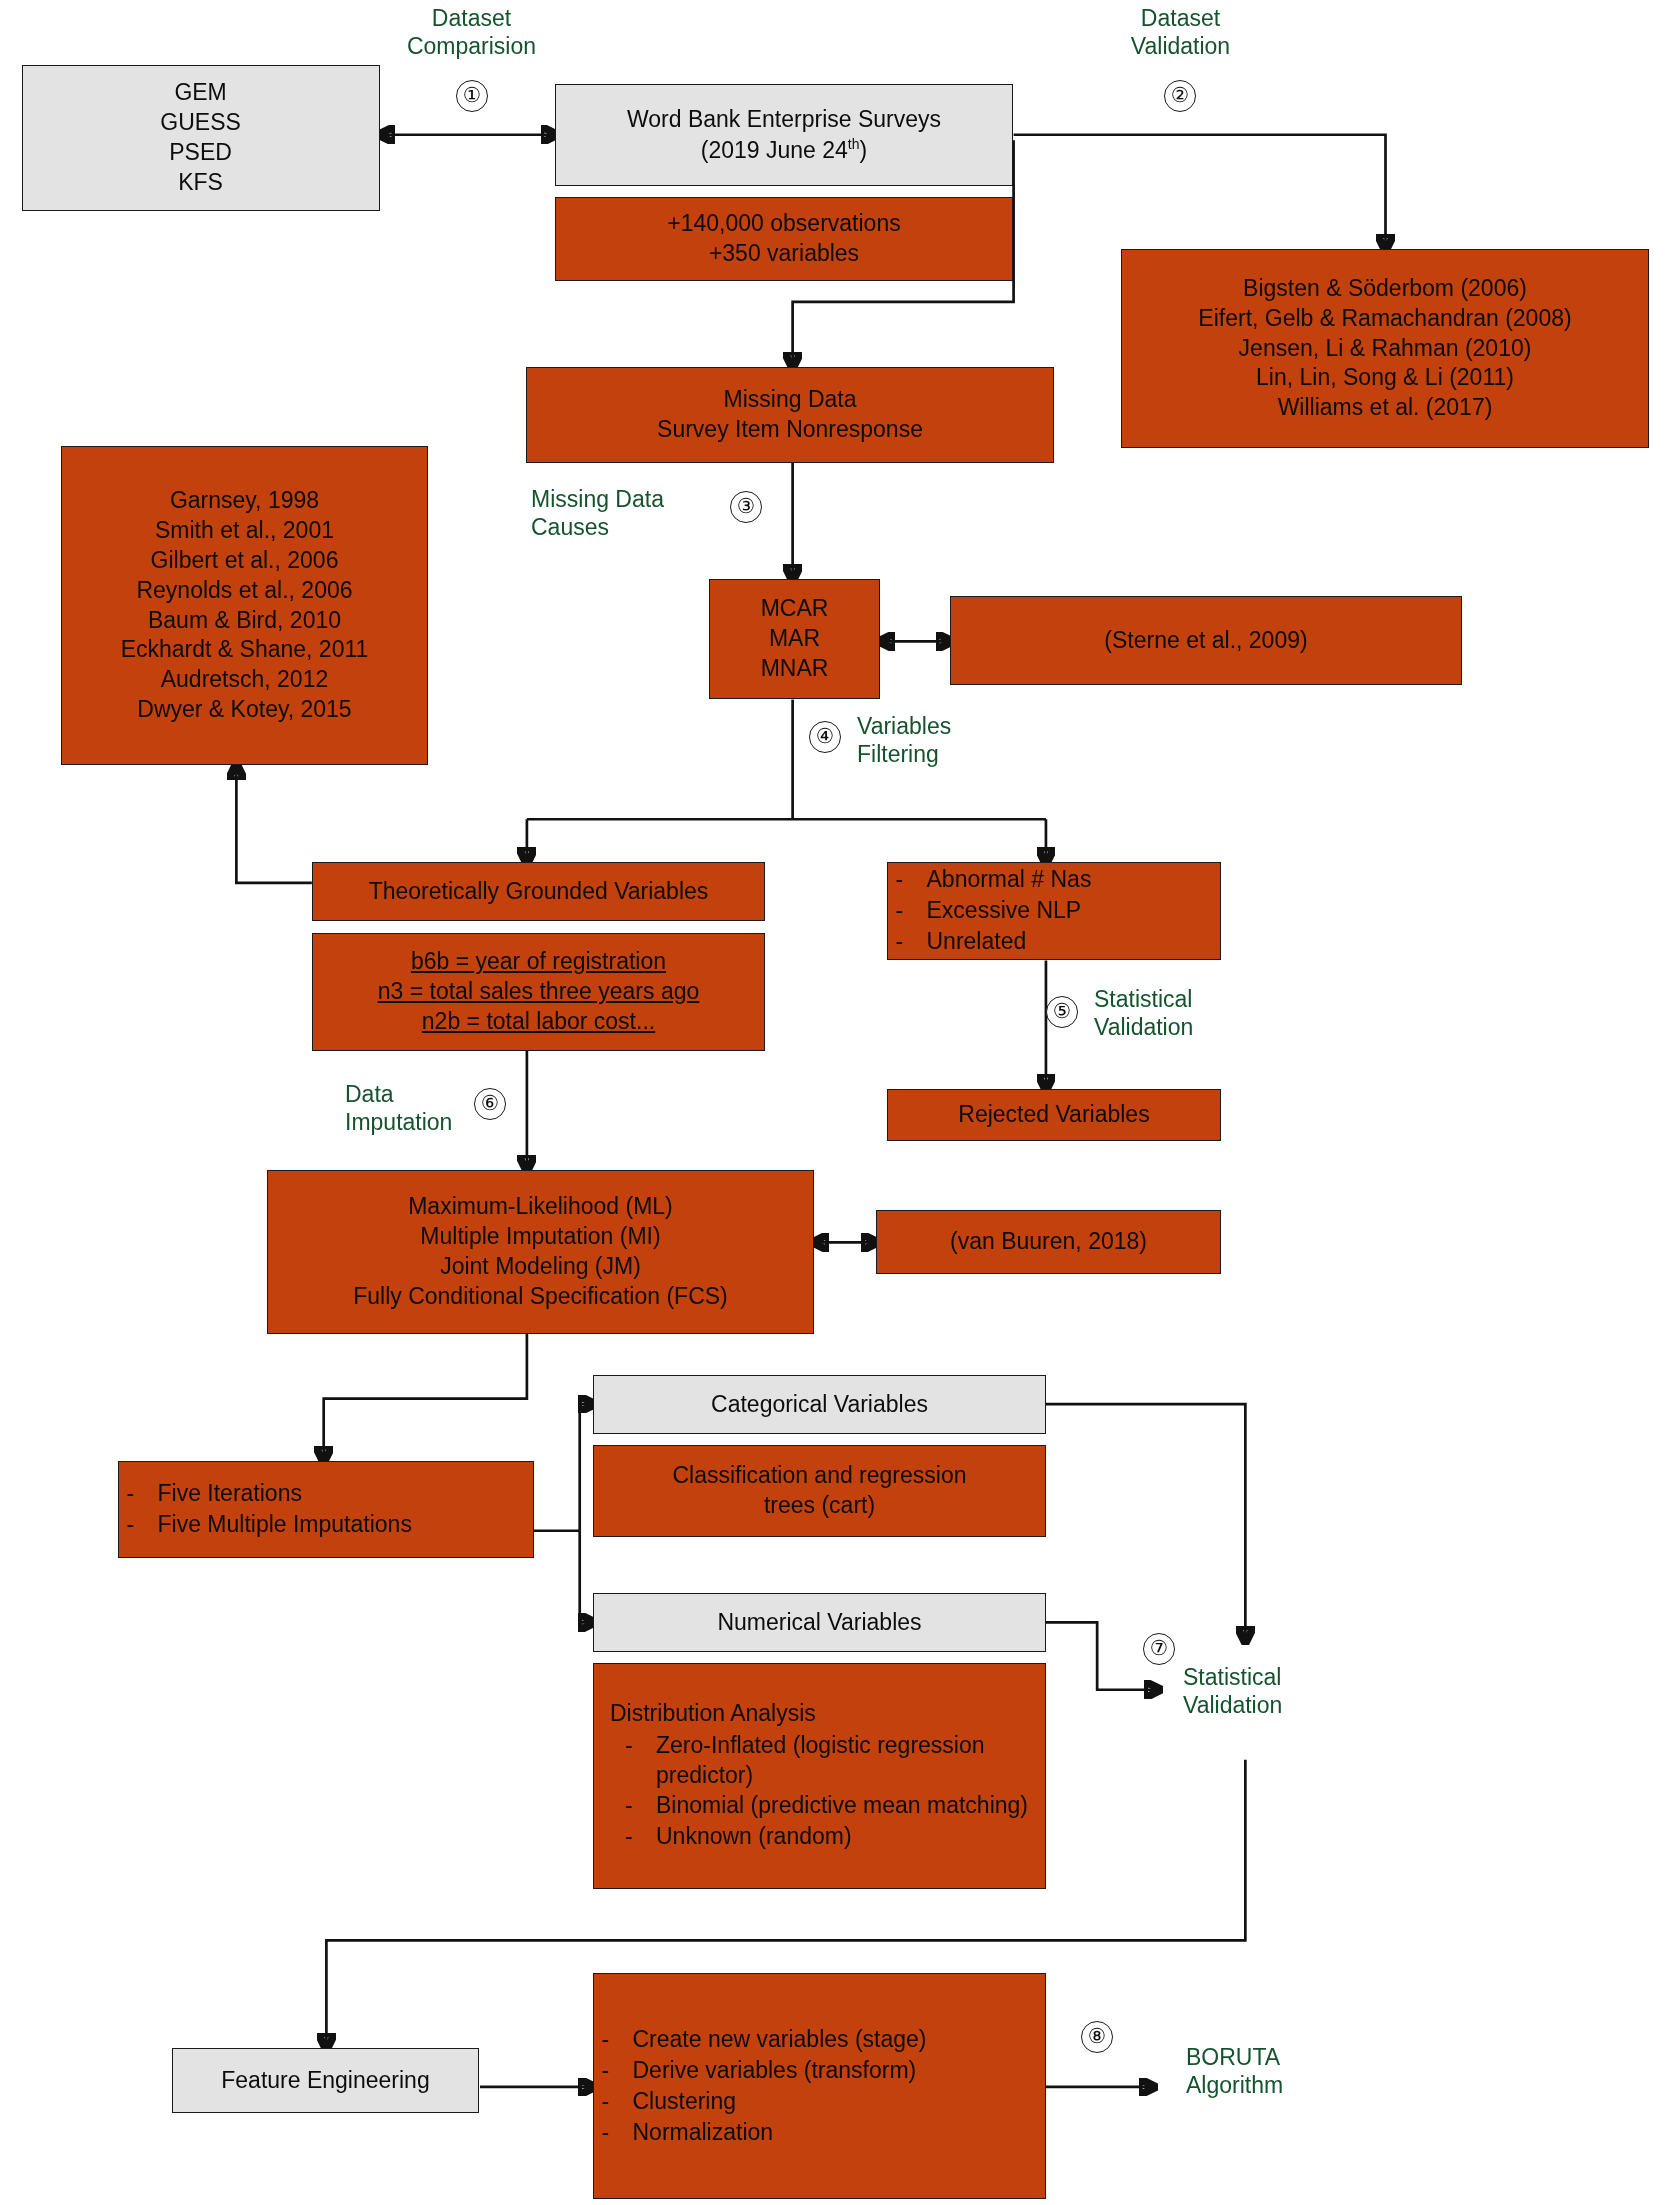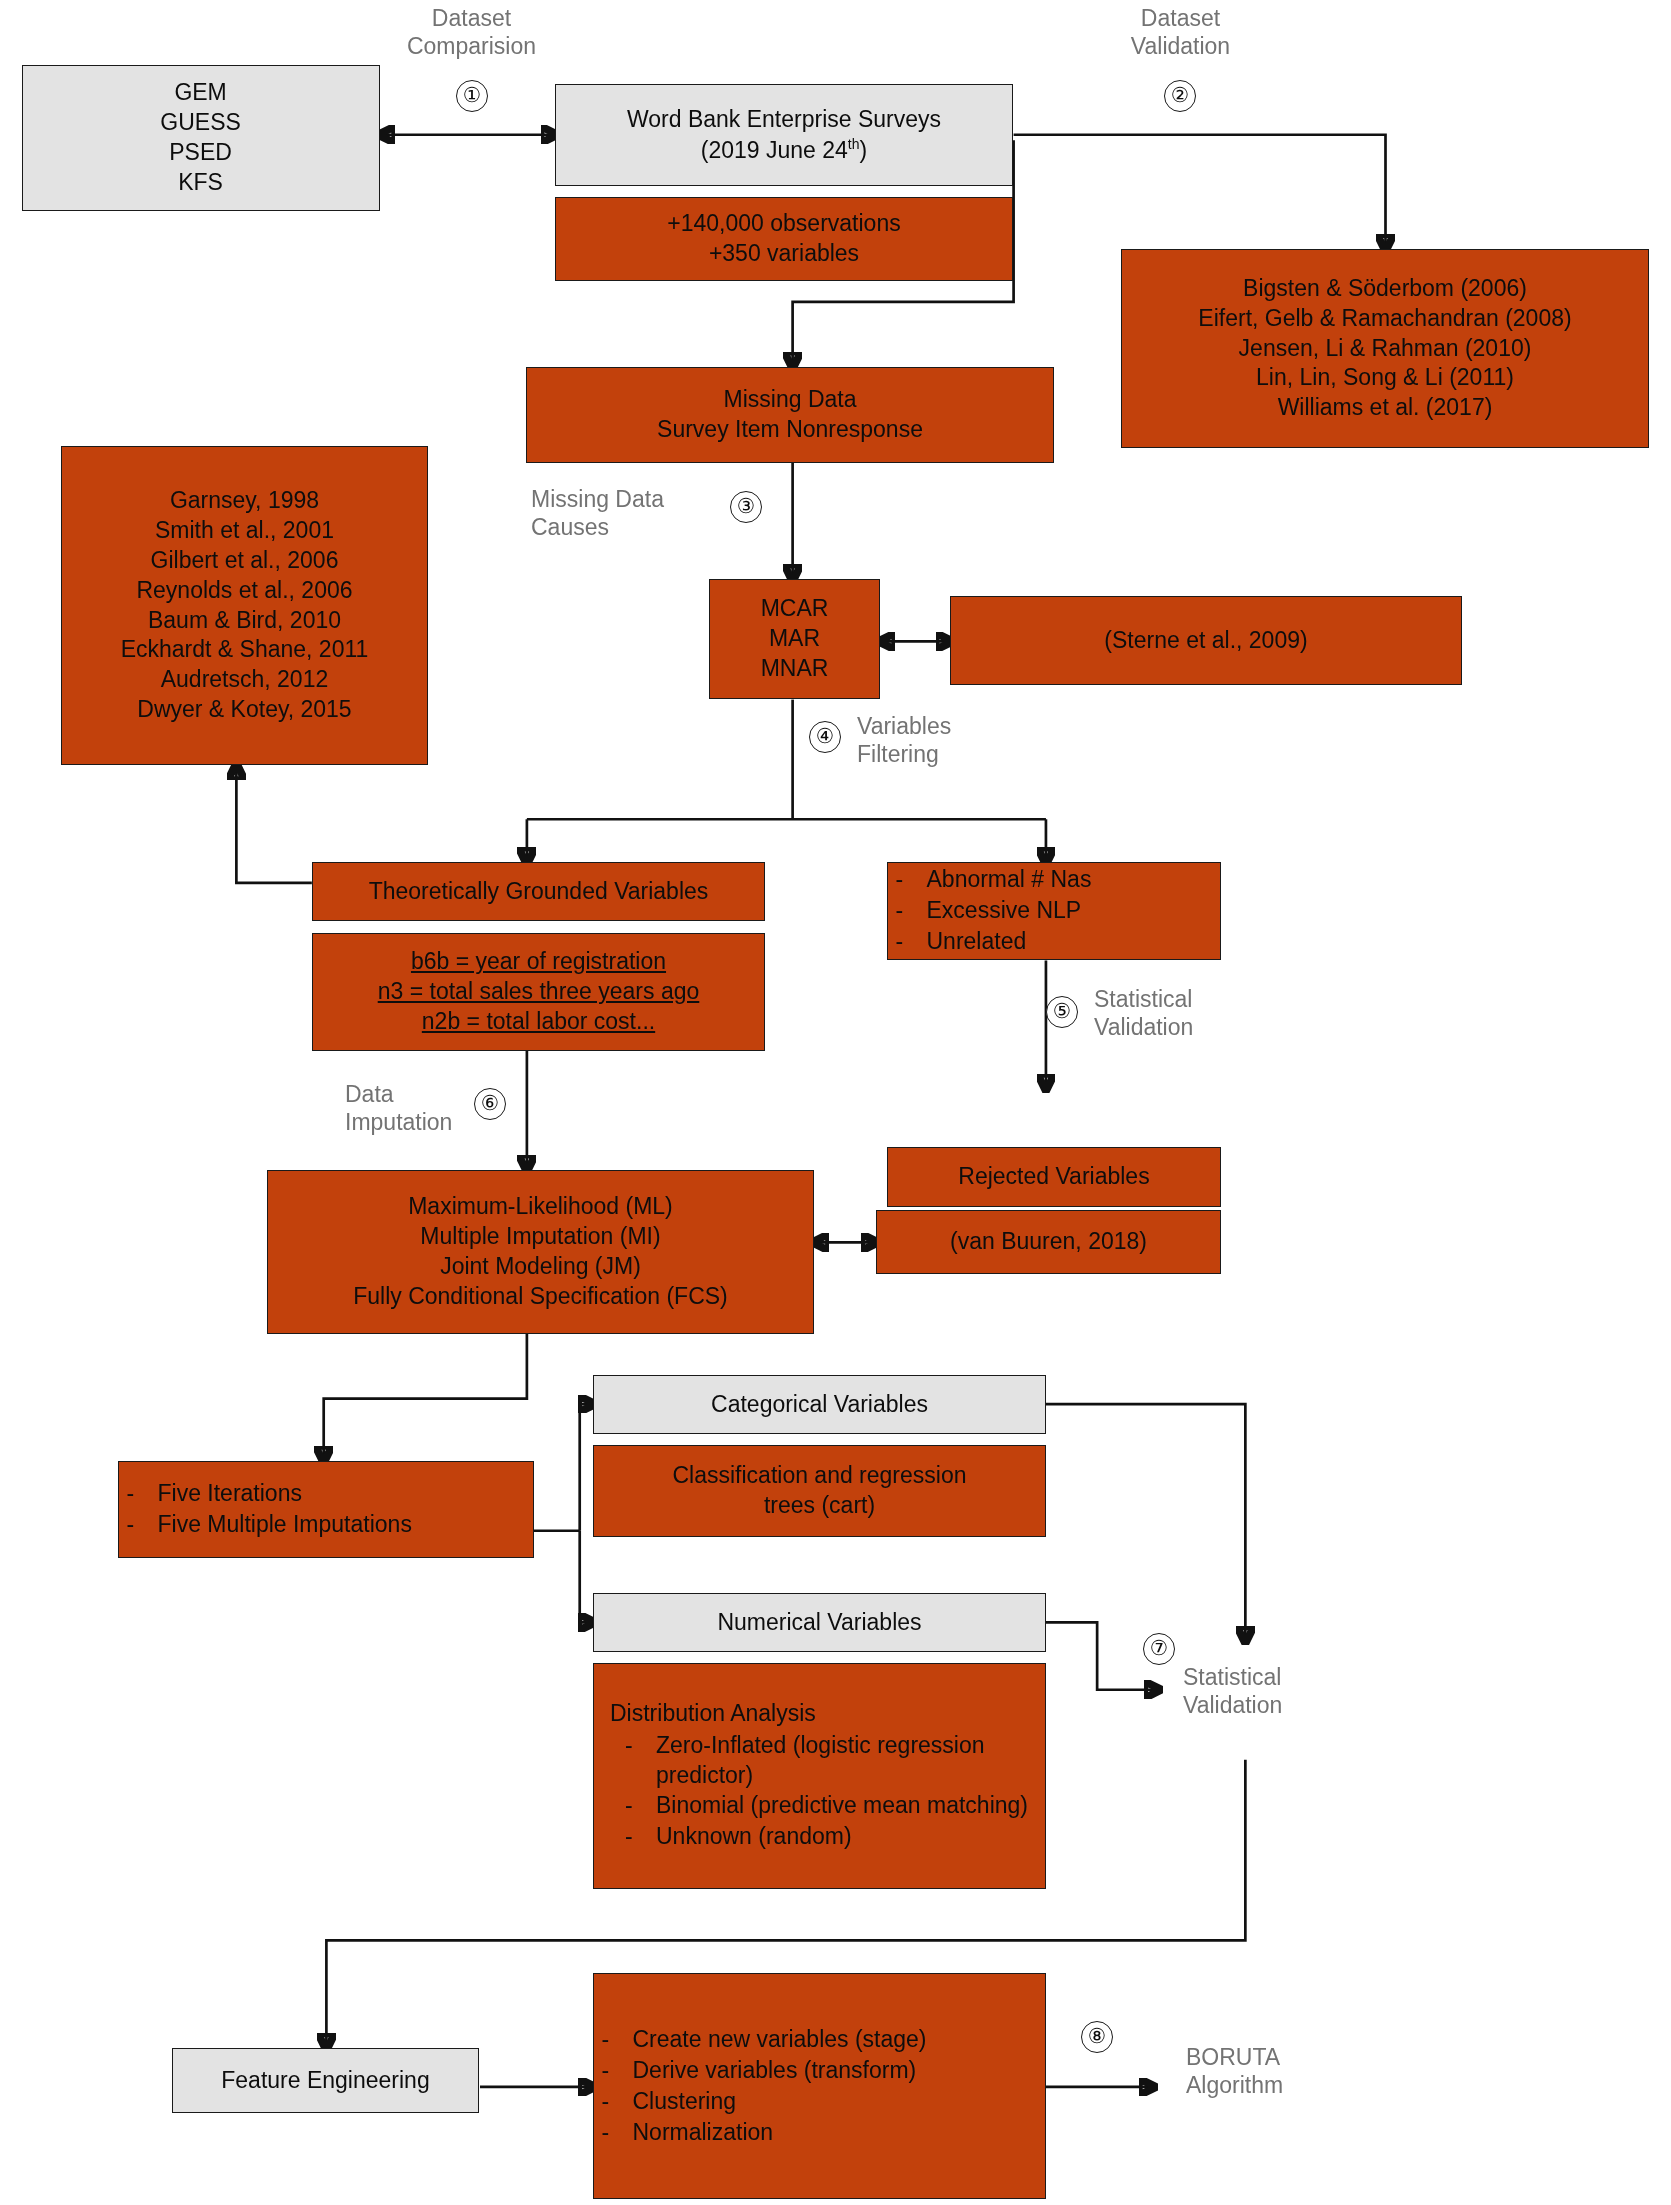--- a/index.html
+++ b/index.html
@@ -42,21 +42,21 @@
     flex:0 0 31px;
     text-align:left;
   }
   .bullets .bl .txt{flex:1 1 auto;}
   .lbl{
     position:absolute;
     font-size:23px;
     line-height:1.22;
     text-align:center;
     white-space:pre-line;
-    color:#737373;
+    color:#14532d;
   }
   .lbl.left{text-align:left;}
   .step{
     position:absolute;
     width:30px;height:30px;
     border:1.6px solid #1a1a1a;
     border-radius:50%;
     font-size:20.5px;
     line-height:27px;
     text-align:center;
@@ -209,21 +209,21 @@
           <span class="dash">-</span>
           <span class="txt">Excessive NLP</span>
         </div>
       <div class="bl">
           <span class="dash">-</span>
           <span class="txt">Unrelated</span>
         </div>
     </div>
   </div>
 
-  <div class="node" style="left:887px;top:1147px;width:334px;height:60px;">
+  <div class="node" style="left:887px;top:1089px;width:334px;height:52px;">
     <div class="lines">
       <div>Rejected Variables</div>
     </div>
   </div>
 
   <div class="node" style="left:267px;top:1170px;width:547px;height:164px;">
     <div class="lines">
       <div>Maximum-Likelihood (ML)</div>
       <div>Multiple Imputation (MI)</div>
       <div>Joint Modeling (JM)</div>

